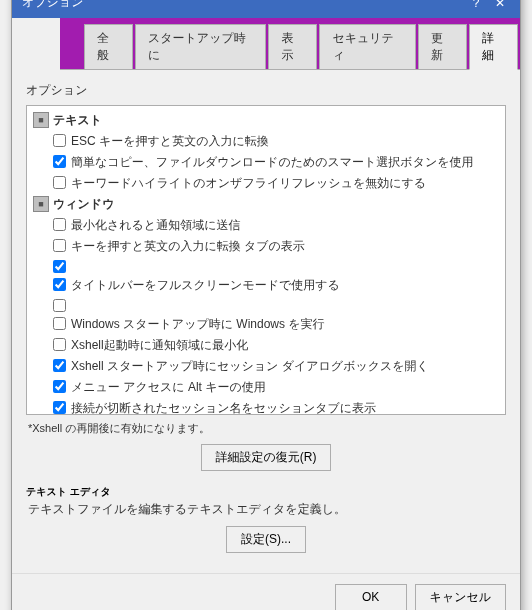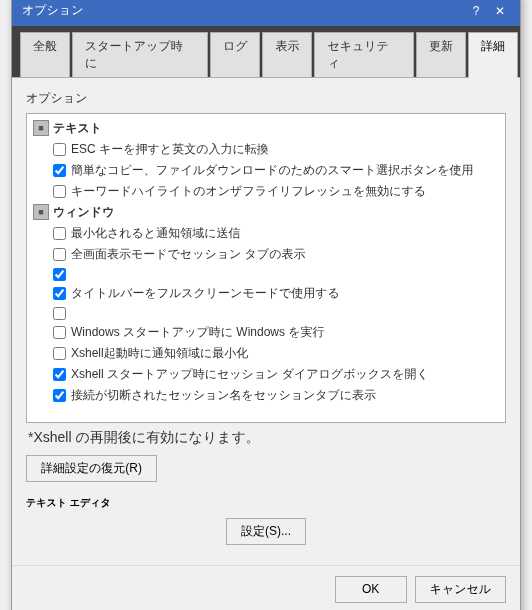--- a/index.html
+++ b/index.html
@@ -44,25 +44,26 @@
       color: white;
       cursor: pointer;
       font-size: 12px;
       display: flex;
       align-items: center;
       justify-content: center;
     }
 
     .tabs-bar {
       display: flex;
-      background: #404040;
+      background: #a21caf;
       border-bottom: 1px solid #adadad;
       padding-top: 6px;
-      padding-left: 8px;
+      padding-left: 24px;
       gap: 0;
+      margin-left: 48px;
     }
     .tab {
       padding: 5px 12px;
       font-size: 12px;
       border: 1px solid #adadad;
       border-bottom: none;
       background: #e1e1e1;
       cursor: pointer;
       margin-right: 2px;
       color: #333;
@@ -111,40 +112,40 @@
       margin-right: 4px;
       display: flex;
       align-items: center;
       justify-content: center;
       font-size: 9px;
       color: #555;
       flex-shrink: 0;
     }
     .check-item {
       display: flex;
-      align-items: center;
+      align-items: flex-start;
       padding: 2px 4px 2px 24px;
       font-size: 12px;
       color: #333;
     }
     .check-item input[type=checkbox] {
       margin-right: 5px;
       margin-top: 1px;
       flex-shrink: 0;
       cursor: pointer;
     }
     .note {
-      font-size: 14px;
+      font-size: 11px;
       color: #333;
       margin-top: 6px;
       padding-left: 2px;
     }
     .restore-btn-row {
       display: flex;
-      justify-content: flex-start;
+      justify-content: center;
       margin-top: 8px;
     }
     .btn {
       padding: 4px 14px;
       font-size: 12px;
       background: #f0f0f0;
       border: 1px solid #adadad;
       cursor: pointer;
       min-width: 80px;
       text-align: center;
@@ -190,21 +191,20 @@
     <span class="title-bar-title">オプション</span>
     <div class="title-bar-controls">
       <button class="title-btn">?</button>
       <button class="title-btn close">✕</button>
     </div>
   </div>
 
   <div class="tabs-bar">
     <div class="tab">全般</div>
     <div class="tab">スタートアップ時に</div>
-    <div class="tab">ログ</div>
     <div class="tab">表示</div>
     <div class="tab">セキュリティ</div>
     <div class="tab">更新</div>
     <div class="tab active">詳細</div>
   </div>
 
   <div class="content">
     <div class="section-label">オプション</div>
 
     <div class="scroll-box">
@@ -229,21 +229,21 @@
       <div class="group-header">
         <div class="group-icon">■</div>
         <span>ウィンドウ</span>
       </div>
       <div class="check-item">
         <input type="checkbox" style="">
         <label>最小化されると通知領域に送信</label>
       </div>
       <div class="check-item">
         <input type="checkbox" style="">
-        <label>全画面表示モードでセッション タブの表示</label>
+        <label>キーを押すと英文の入力に転換 タブの表示</label>
       </div>
       <div class="check-item">
         <input type="checkbox" checked="" style="">
       </div>
       <div class="check-item">
         <input type="checkbox" checked="" style="">
         <label>タイトルバーをフルスクリーンモードで使用する</label>
       </div>
       <div class="check-item">
         <input type="checkbox" style="">
@@ -252,35 +252,40 @@
         <input type="checkbox" style="">
         <label>Windows スタートアップ時に Windows を実行</label>
       </div>
       <div class="check-item">
         <input type="checkbox" style="">
         <label>Xshell起動時に通知領域に最小化</label>
       </div>
       <div class="check-item">
         <input type="checkbox" checked="" style="">
         <label>Xshell スタートアップ時にセッション ダイアログボックスを開く</label>
+      </div>
+      <div class="check-item">
+        <input type="checkbox" checked="" style="">
+        <label>メニュー アクセスに Alt キーの使用</label>
       </div>
       <div class="check-item">
         <input type="checkbox" checked="" style="">
         <label>接続が切断されたセッション名をセッションタブに表示</label>
       </div>
     </div>
 
     <div class="note">*Xshell の再開後に有効になります。</div>
 
     <div class="restore-btn-row">
       <button class="btn">詳細設定の復元(R)</button>
     </div>
 
     <div class="text-editor-section">
       <div class="text-editor-label-bold">テキスト エディタ</div>
+      <div class="text-editor-desc">テキストファイルを編集するテキストエディタを定義し。</div>
       <div class="settings-btn-row">
         <button class="btn">設定(S)...</button>
       </div>
     </div>
   </div>
 
   <div class="footer-buttons">
     <button class="btn">OK</button>
     <button class="btn">キャンセル</button>
   </div>

